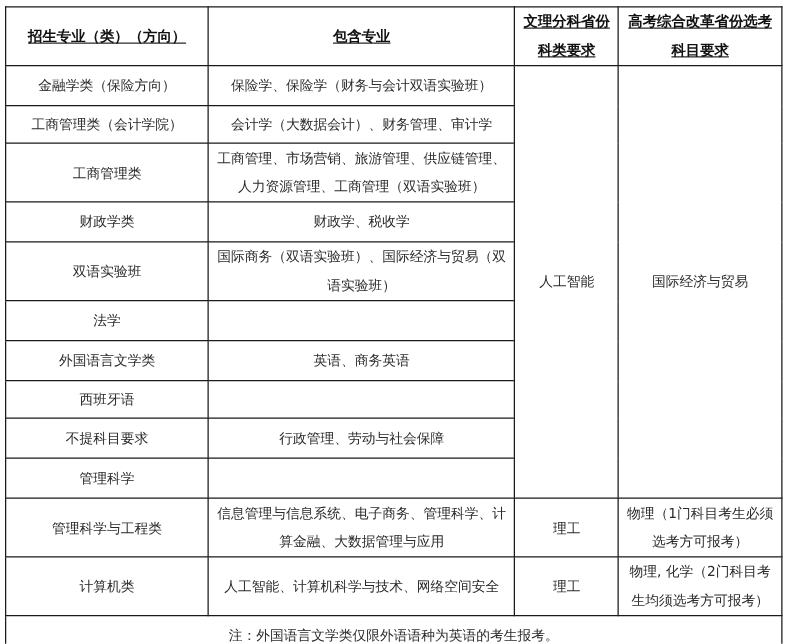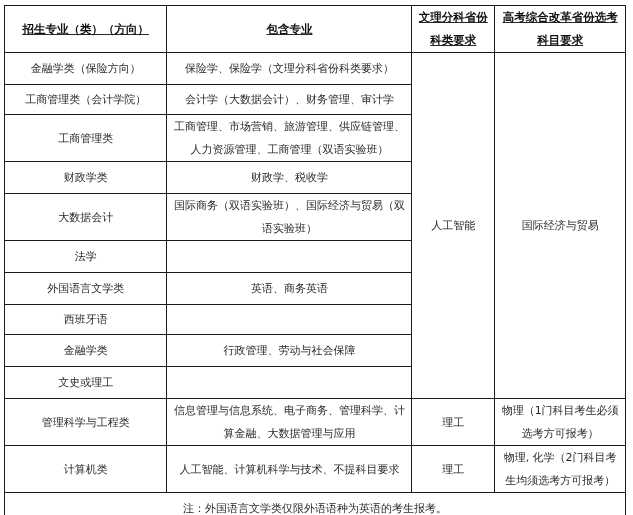--- a/index.html
+++ b/index.html
@@ -39,69 +39,69 @@
   </colgroup>
   <tbody>
       <tr class="h-head">
     <th>招生专业（类）（方向）</th>
     <th>包含专业</th>
     <th>文理分科省份科类要求</th>
     <th>高考综合改革省份选考科目要求</th>
   </tr>
   <tr class="h-s">
     <td>金融学类（保险方向）</td>
-    <td>保险学、保险学（文理分科省份科类要求）</td>
+    <td>保险学、保险学（财务与会计双语实验班）</td>
     <td rowspan="10">人工智能</td>
     <td rowspan="10">国际经济与贸易</td>
   </tr>
   <tr class="h-m">
     <td>工商管理类（会计学院）</td>
     <td>会计学（大数据会计）、财务管理、审计学</td>
   </tr>
   <tr class="h-l">
     <td>工商管理类</td>
     <td>工商管理、市场营销、旅游管理、供应链管理、人力资源管理、工商管理（双语实验班）</td>
   </tr>
   <tr class="h-s">
     <td>财政学类</td>
     <td>财政学、税收学</td>
   </tr>
   <tr class="h-l">
-    <td>大数据会计</td>
+    <td>双语实验班</td>
     <td>国际商务（双语实验班）、国际经济与贸易（双语实验班）</td>
   </tr>
   <tr class="h-s">
     <td>法学</td>
     <td></td>
   </tr>
   <tr class="h-s">
     <td>外国语言文学类</td>
     <td>英语、商务英语</td>
   </tr>
   <tr class="h-m">
     <td>西班牙语</td>
     <td></td>
   </tr>
   <tr class="h-s">
-    <td>金融学类</td>
+    <td>不提科目要求</td>
     <td>行政管理、劳动与社会保障</td>
   </tr>
   <tr class="h-s">
-    <td>文史或理工</td>
+    <td>管理科学</td>
     <td></td>
   </tr>
   <tr class="h-l">
     <td>管理科学与工程类</td>
     <td>信息管理与信息系统、电子商务、管理科学、计算金融、大数据管理与应用</td>
     <td>理工</td>
     <td>物理（1门科目考生必须选考方可报考）</td>
   </tr>
   <tr class="h-l">
     <td>计算机类</td>
-    <td>人工智能、计算机科学与技术、不提科目要求</td>
+    <td>人工智能、计算机科学与技术、网络空间安全</td>
     <td>理工</td>
     <td>物理, 化学（2门科目考生均须选考方可报考）</td>
   </tr>
   <tr class="h-note">
     <td colspan="4" class="note">注：外国语言文学类仅限外语语种为英语的考生报考。</td>
   </tr>
 </tbody>
   </table>
 
 </body></html>

